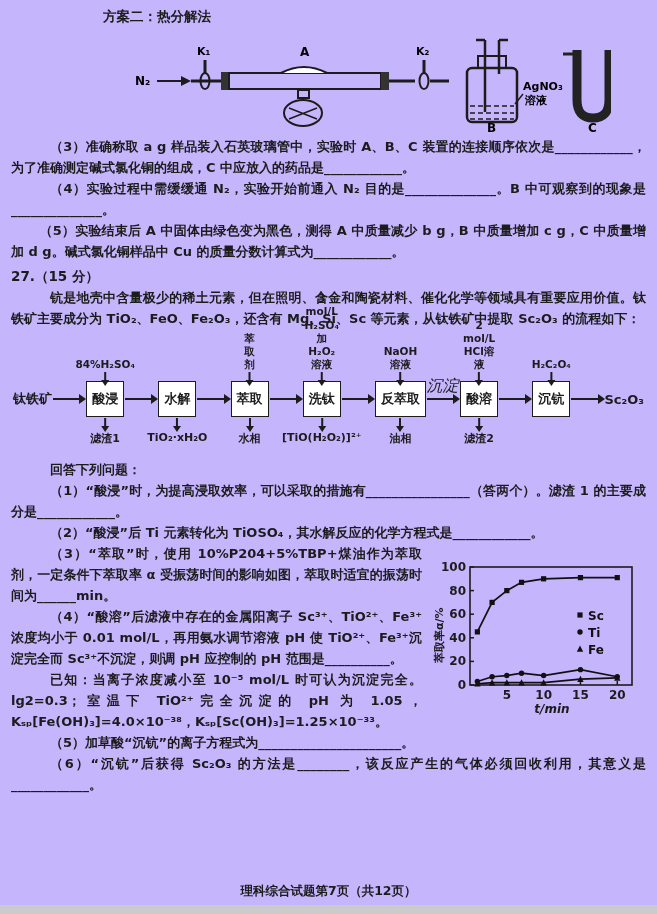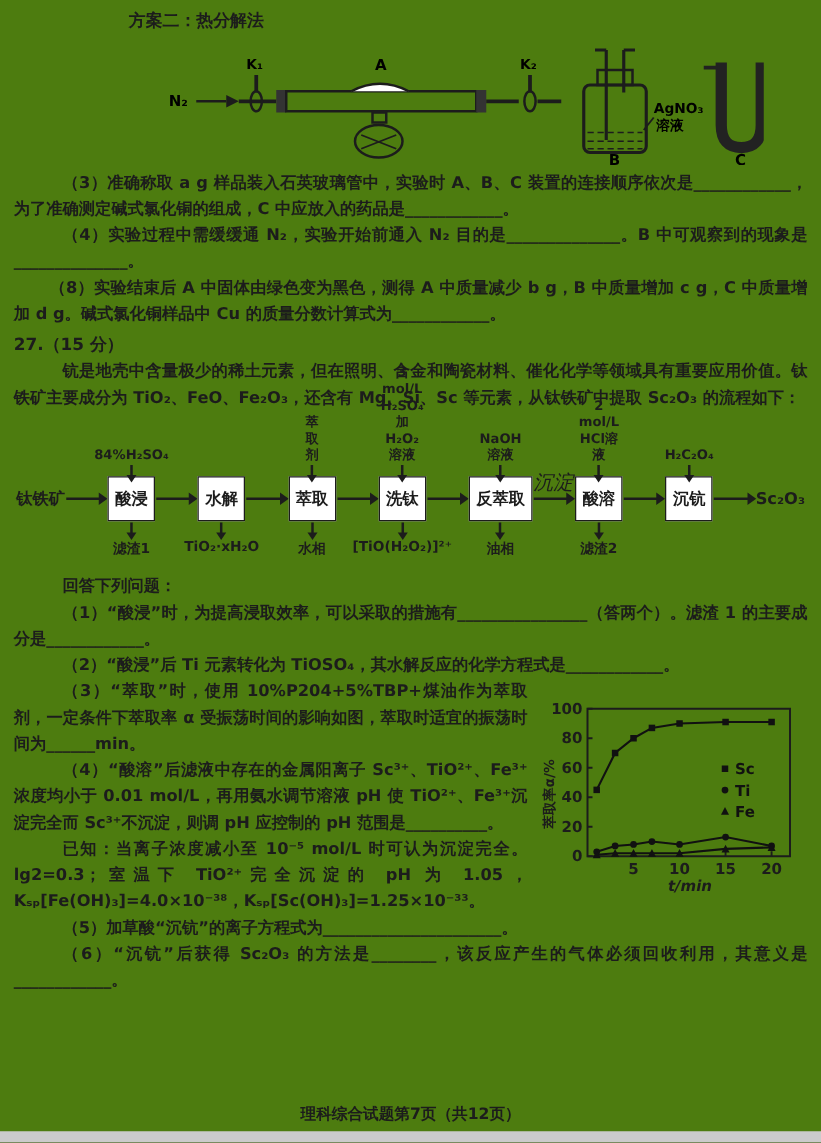--- a/index.html
+++ b/index.html
@@ -1,16 +1,16 @@
 <!DOCTYPE html>
 <html><head>
 <meta charset="utf-8">
 <style>
   html,body{margin:0;padding:0;background:#888;}
-  .page{width:657px;height:914px;position:relative;background:#4d7c0f;color:#1c1c1c;
+  .page{width:657px;height:914px;position:relative;background:#c4b5fd;color:#1c1c1c;
         font-family:"DejaVu Sans",sans-serif;font-weight:600;overflow:hidden;margin:0 auto;}
   .content{padding:6px 11px 0 11px;}
   .scheme-title{margin:2px 0 0 92px;font-size:13.5px;font-weight:800;}
   .apparatus{margin:2px 0 0 120px;}
   p.t{font-size:13px;line-height:21px;margin:0;text-align:justify;}
   p.ind{text-indent:3em;}
   p.head{font-size:13.5px;font-weight:800;margin-top:4px;}
   
   .flow{display:flex;align-items:center;margin:52px 2px 42px 2px;}
   .flow-start,.flow-end{font-size:13px;font-weight:800;white-space:nowrap;}
@@ -81,21 +81,21 @@
 
         <path d="M446 22 V72 Q446 90 462 90 Q478 90 478 72 V22" fill="none" stroke="#222" stroke-width="9"></path>
         <line x1="432" y1="26" x2="443" y2="26" stroke="#222" stroke-width="3"></line>
         <line x1="481" y1="26" x2="480" y2="26" stroke="#222" stroke-width="3"></line>
         <text x="457" y="104" font-size="12" font-weight="bold">C</text>
       </svg>
     </div>
 
     <p class="t ind">（3）准确称取 a g 样品装入石英玻璃管中，实验时 A、B、C 装置的连接顺序依次是____________，为了准确测定碱式氯化铜的组成，C 中应放入的药品是____________。</p>
     <p class="t ind">（4）实验过程中需缓缓通 N₂，实验开始前通入 N₂ 目的是______________。B 中可观察到的现象是______________。</p>
-    <p class="t" style="text-indent:2.2em">（8）实验结束后 A 中固体由绿色变为黑色，测得 A 中质量减少 b g，B 中质量增加 c g，C 中质量增加 d g。碱式氯化铜样品中 Cu 的质量分数计算式为____________。</p>
+    <p class="t" style="text-indent:2.2em">（5）实验结束后 A 中固体由绿色变为黑色，测得 A 中质量减少 b g，B 中质量增加 c g，C 中质量增加 d g。碱式氯化铜样品中 Cu 的质量分数计算式为____________。</p>
     <p class="t head">27.（15 分）</p>
     <p class="t ind">钪是地壳中含量极少的稀土元素，但在照明、合金和陶瓷材料、催化化学等领域具有重要应用价值。钛铁矿主要成分为 TiO₂、FeO、Fe₂O₃，还含有 Mg、Si、Sc 等元素，从钛铁矿中提取 Sc₂O₃ 的流程如下：</p>
 
     <div class="flow">
       <span class="flow-start">钛铁矿</span>
       <span class="harrow"></span>
 
       <span class="stage">
         <span class="inp">
             <span class="lbl">84%H₂SO₄</span>

